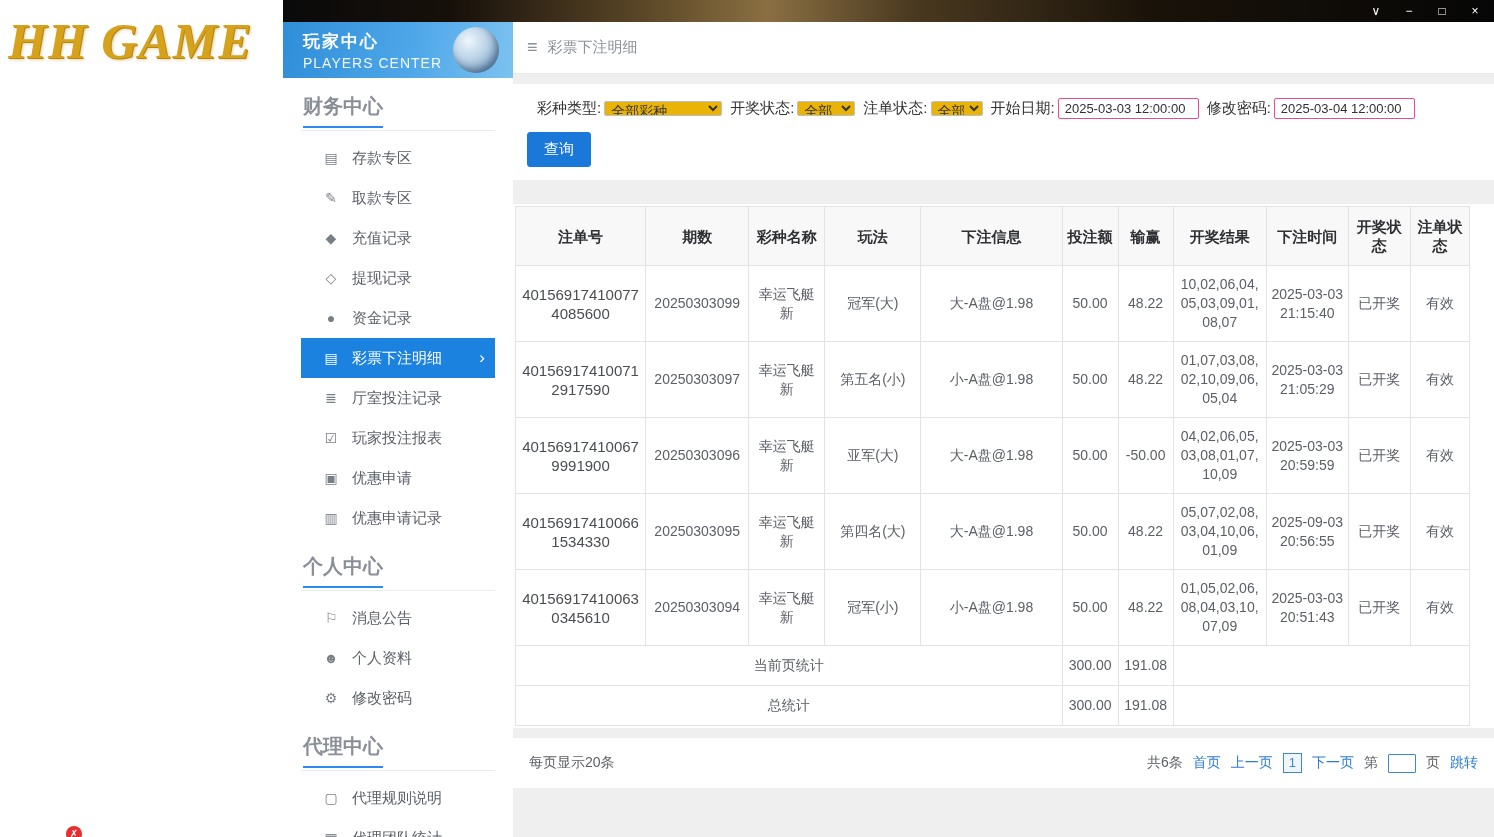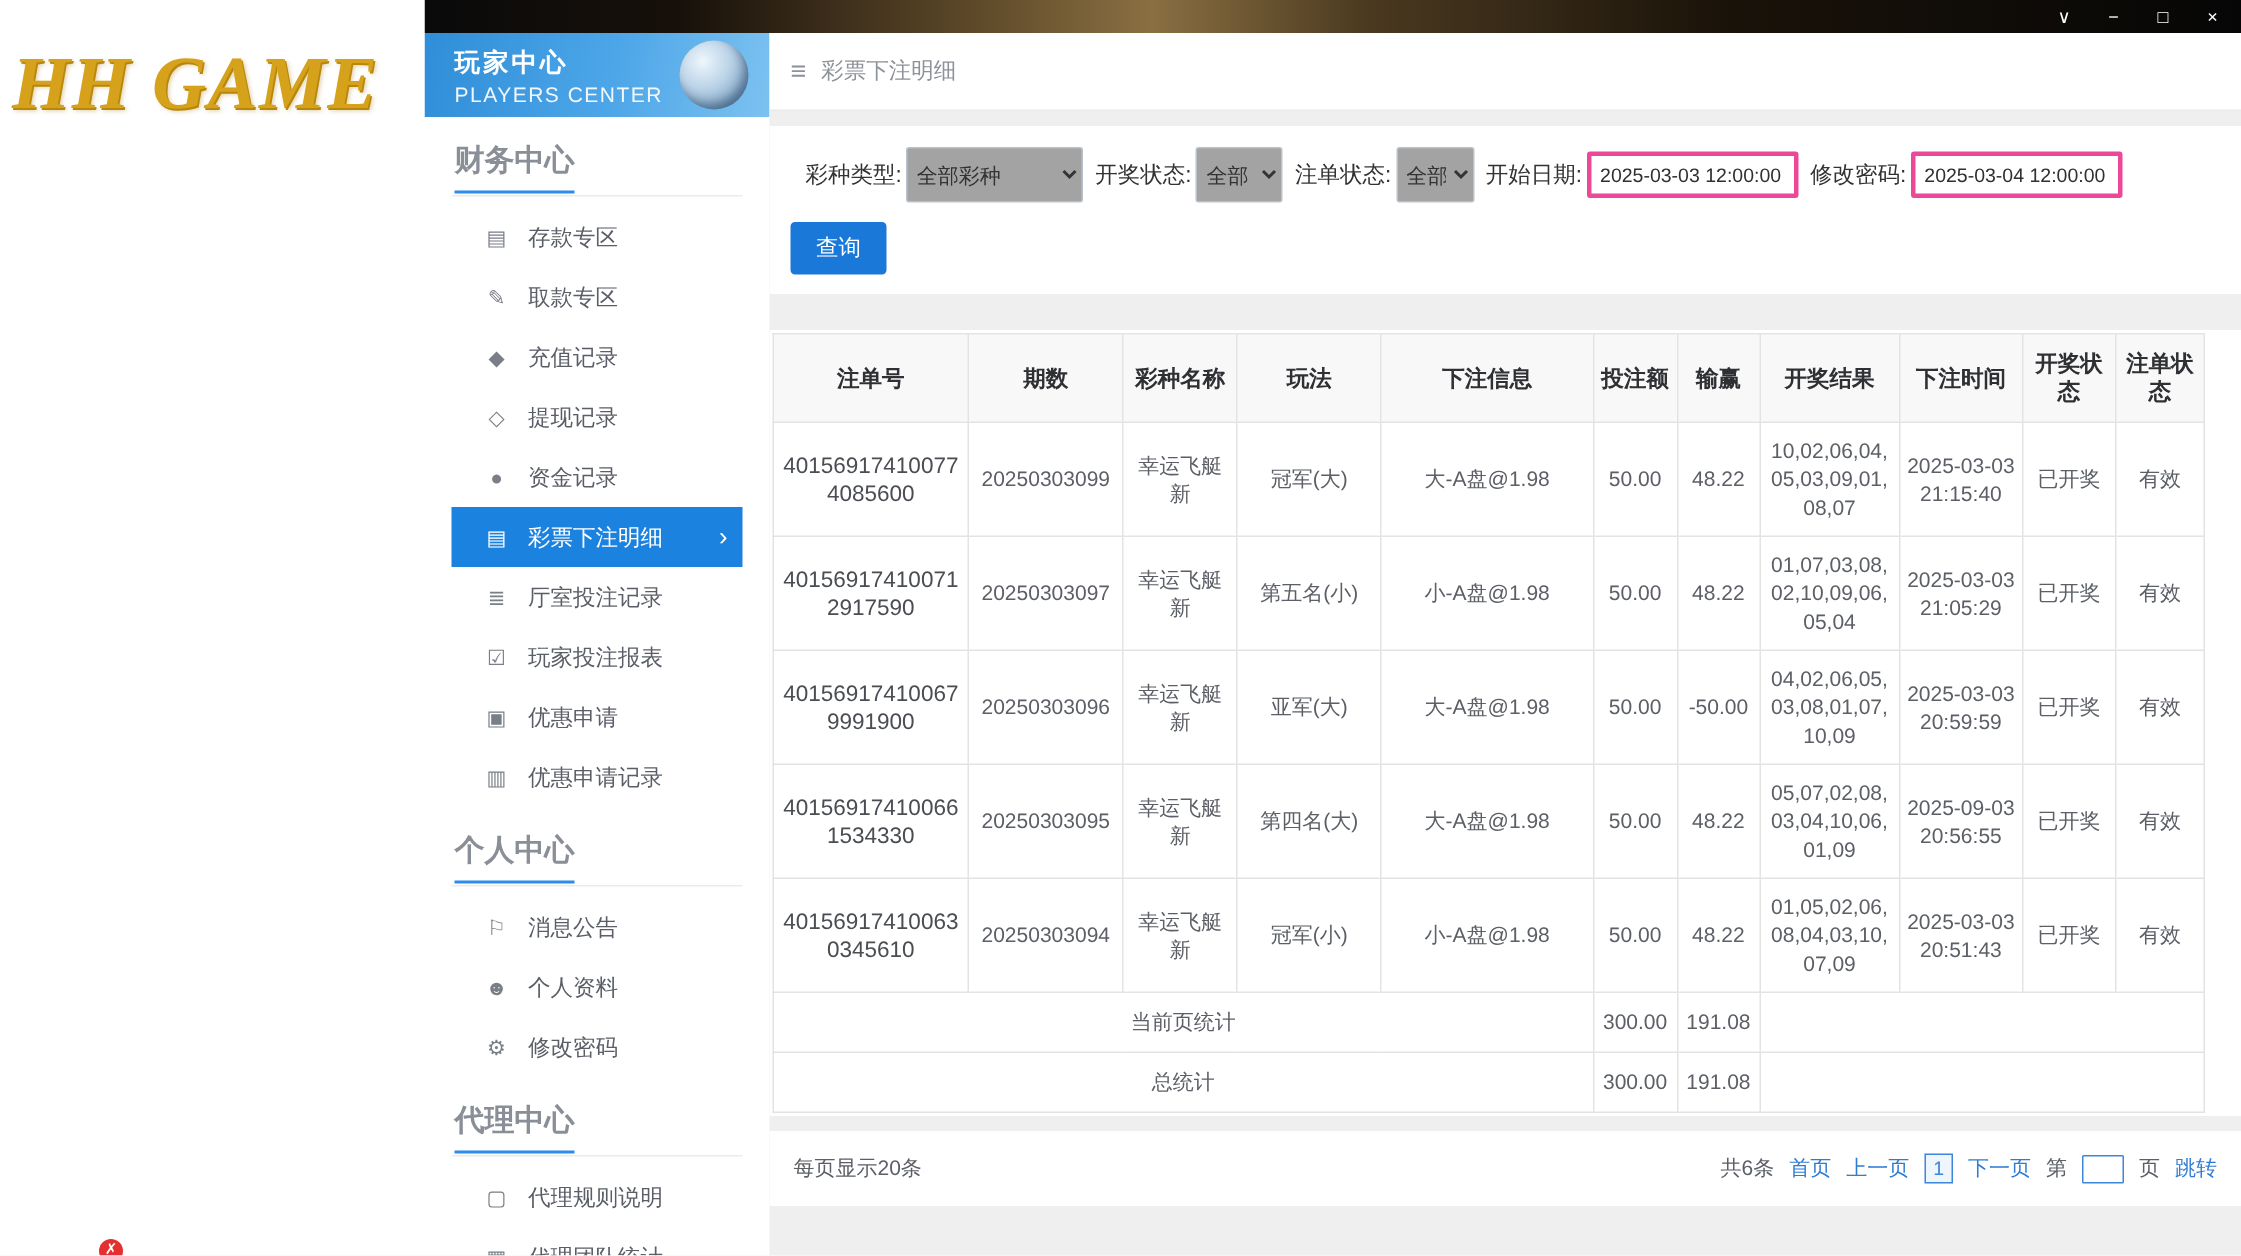--- a/index.html
+++ b/index.html
@@ -3,21 +3,21 @@
 <meta charset="utf-8">
 <style>
   * { box-sizing: border-box; margin: 0; padding: 0; }
   html,body { width:1494px; height:837px; overflow:hidden; }
   body { font-family: "Liberation Sans", "DejaVu Sans", sans-serif; background:#fff; }
 
   .app { display:flex; width:1494px; height:837px; }
 
   
   .left-pane { width:283px; background:#fff; position:relative; overflow:hidden; flex:none; }
-  .logo { padding:26px 4px 0 8px; font-family:"Liberation Serif","DejaVu Serif",serif;
+  .logo { padding:12px 4px 0 8px; font-family:"Liberation Serif","DejaVu Serif",serif;
           font-weight:bold; font-style:italic; font-size:50px; letter-spacing:1px;
           color:#d6a21c; text-shadow:1px 1px 0 #b8860b, 2px 2px 3px rgba(160,120,10,.35);
           white-space:nowrap; }
   .error-badge { position:absolute; left:66px; bottom:-5px; width:16px; height:16px;
           border-radius:50%; background:#e53030; color:#fff; font-size:10px;
           line-height:15px; text-align:center; }
 
   
   .right-pane { flex:1; display:flex; flex-direction:column; min-width:0; }
 
@@ -54,25 +54,25 @@
   .content { flex:1; background:#efefef; min-width:0; display:flex; flex-direction:column; overflow:hidden; }
   .topbar { height:52px; flex:none; background:#fff; display:flex; align-items:center;
           padding:0 14px; color:#8d9199; border-bottom:1px solid #e9e9e9; }
   .topbar .ham { font-size:18px; margin-right:10px; cursor:pointer; }
   .topbar .ttl { font-size:15px; }
 
   .filter-card { background:#fff; margin-top:10px; padding:14px 14px 13px; flex:none; }
   .filter-row { display:flex; align-items:center; font-size:15px; color:#333; flex-wrap:nowrap; }
   .filter-row label { margin:0 3px 0 8px; white-space:nowrap; }
   .filter-row label:first-child { margin-left:10px; }
-  .filter-row select { height:37px; border:1px solid #b9c2cc; border-radius:2px;
-          font-size:14px; color:#333; background:#a3a3a3; padding:0 2px;
+  .filter-row select { height:15px; border:1px solid #b9c2cc; border-radius:2px;
+          font-size:14px; color:#333; background:#eab308; padding:0 2px;
           font-family:"Liberation Sans","DejaVu Sans",sans-serif; }
   .sel-lottery { width:118px; } .sel-draw { width:58px; } .sel-bet { width:52px; }
-  .filter-row input[type=text] { height:31px; width:141px; border:3px solid #ec4899; border-radius:2px;
+  .filter-row input[type=text] { height:21px; width:141px; border:1px solid #ec4899; border-radius:2px;
           font-size:13px; color:#2f3033; padding:0 6px;
           font-family:"Liberation Sans","DejaVu Sans",sans-serif; }
   .query-btn { margin-top:13px; background:#1a79d8; color:#fff; border:1px solid #1a79d8;
           border-radius:3px; padding:7px 16px; font-size:15px; cursor:pointer;
           font-family:"Liberation Sans","DejaVu Sans",sans-serif; }
 
   .table-card { background:#fff; margin-top:24px; padding:2px; flex:none; }
   table.bets { border-collapse:collapse; table-layout:fixed; width:955px; font-size:14px; color:#5c6066; }
   table.bets th, table.bets td { border:1px solid #e3e3e3; text-align:center;
           padding:9px 4px; word-break:break-all; vertical-align:middle; line-height:19px; }

